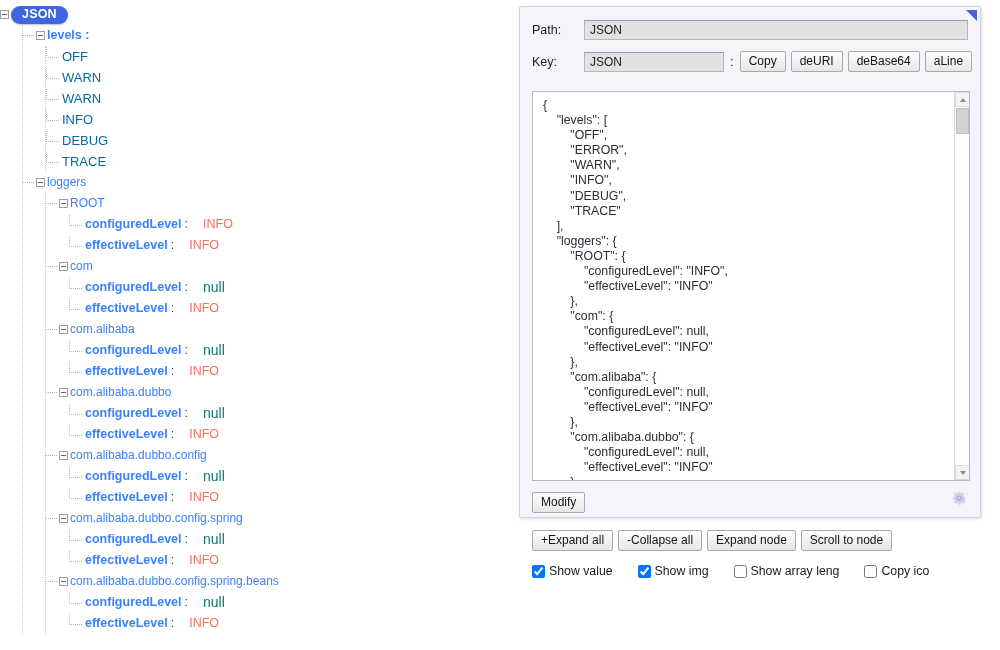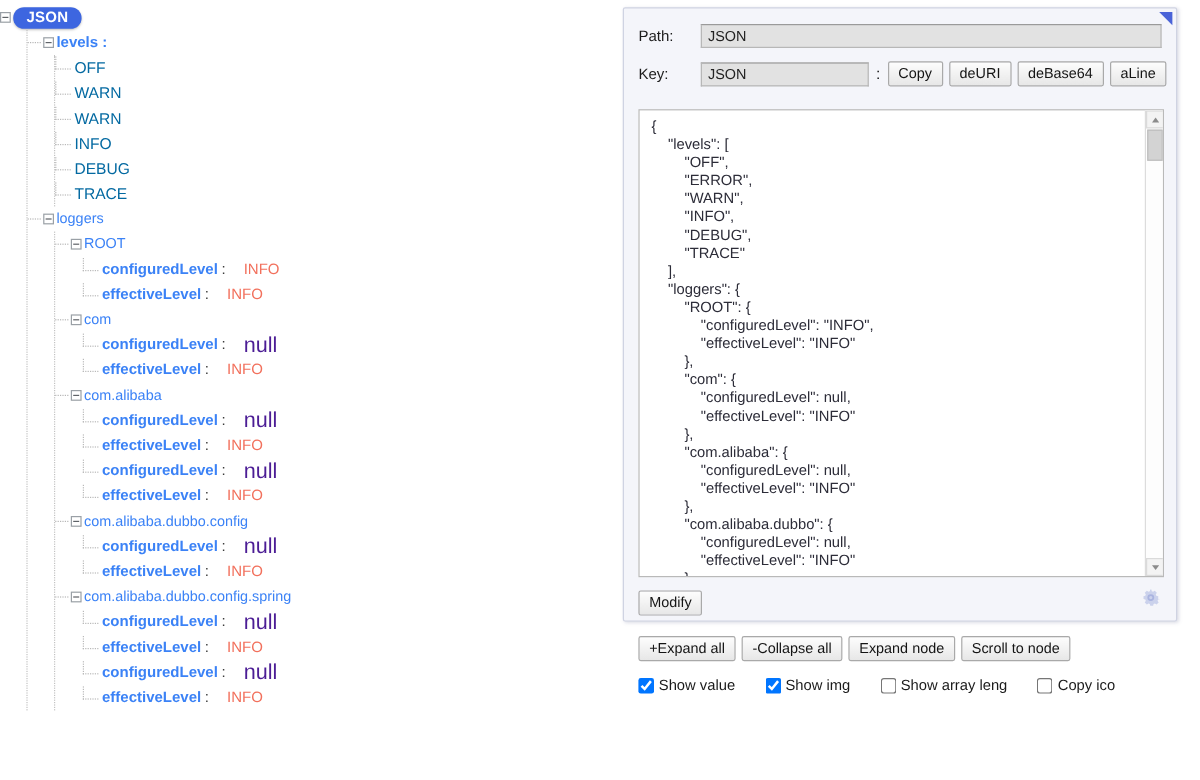--- a/index.html
+++ b/index.html
@@ -67,21 +67,21 @@
     border-radius: 9px;
     padding: 1px 11px 2px 11px;
     line-height: 15px;
     box-shadow: 0 1px 2px rgba(0,0,0,.25);
     letter-spacing: .2px;
   }
   .k-green { color: #3b82f6; font-weight: bold; font-size: 12.5px; }
   .k-plain  { color: #3b82f6; font-size: 12px; text-align: center; }
   .colon   { color: #3b3b3b; font-size: 12.5px; padding: 0 1px 0 3px; }
   .v-red   { color: #f2705c; font-size: 12.5px; padding-left: 14px; }
-  .v-null  { color: #4c1d95; font-size: 18px; padding-left: 14px; }
+  .v-null  { color: #0f766e; font-size: 14px; padding-left: 14px; }
   .arr-item{ color: #0369a1; font-size: 13px; }
 
   
   #detail-pane {
     position: absolute; left: 519px; top: 6px;
     width: 462px; height: 512px;
     background: #f4f5fa;
     border: 1px solid #cfd3e2;
     border-radius: 2px;
     box-shadow: 1px 1px 3px rgba(120,125,160,.25);
@@ -291,20 +291,25 @@
                   </div>
                   <div class="row">
                     <span class="leafline"></span>
                     <span class="k-green">effectiveLevel</span>
                     <span class="colon">:</span>
                     <span class="v-red">INFO</span>
                   </div>
                 </div>
               </div>
               <div class="node">
+                <div class="row">
+                  <span class="stub"></span>
+                  <span class="toggle"></span>
+                  <span class="k-plain">com.alibaba.dubbo</span>
+                </div>
                 <div class="children nobar">
                   <div class="row">
                     <span class="leafline"></span>
                     <span class="k-green">configuredLevel</span>
                     <span class="colon">:</span>
                     <span class="v-null">null</span>
                   </div>
                   <div class="row">
                     <span class="leafline"></span>
                     <span class="k-green">effectiveLevel</span>
@@ -349,20 +354,25 @@
                   </div>
                   <div class="row">
                     <span class="leafline"></span>
                     <span class="k-green">effectiveLevel</span>
                     <span class="colon">:</span>
                     <span class="v-red">INFO</span>
                   </div>
                 </div>
               </div>
               <div class="node">
+                <div class="row">
+                  <span class="stub"></span>
+                  <span class="toggle"></span>
+                  <span class="k-plain">com.alibaba.dubbo.config.spring.beans</span>
+                </div>
                 <div class="children nobar">
                   <div class="row">
                     <span class="leafline"></span>
                     <span class="k-green">configuredLevel</span>
                     <span class="colon">:</span>
                     <span class="v-null">null</span>
                   </div>
                   <div class="row">
                     <span class="leafline"></span>
                     <span class="k-green">effectiveLevel</span>

